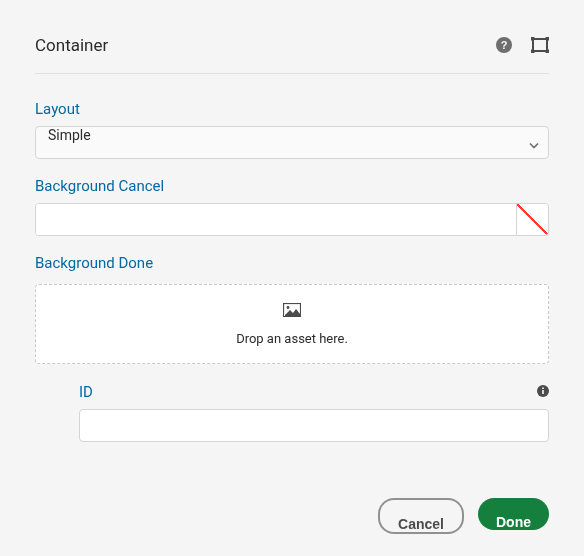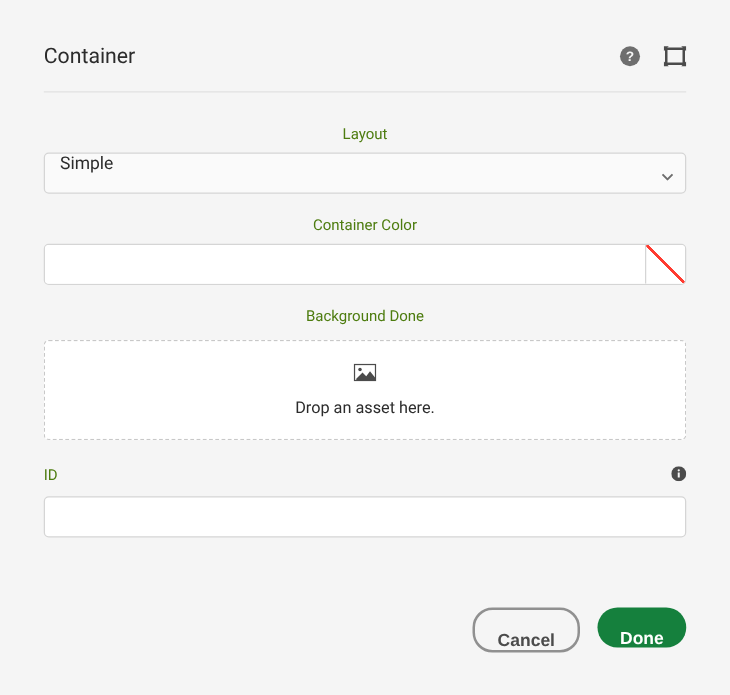--- a/index.html
+++ b/index.html
@@ -42,25 +42,24 @@
       display: flex;
       align-items: center;
       justify-content: center;
       color: #6e6e6e;
       cursor: pointer;
     }
     .field {
       margin-bottom: 18px;
     }
     .field-label {
-      font-size: 12px;
-      color: #4d7c0f;
+      font-size: 15px;
+      color: #0369a1;
       margin-bottom: 8px;
       display: block;
-      text-align: center;
     }
     .select-wrap {
       position: relative;
       width: 100%;
     }
     .select {
       width: 100%;
       height: 33px;
       border: 1px solid #d5d5d5;
       border-radius: 4px;
@@ -129,20 +128,21 @@
     }
     .dropzone-icon {
       color: #6e6e6e;
     }
     .dropzone-text {
       font-size: 13px;
       color: #2c2c2c;
     }
     .id-field-wrap {
       position: relative;
+      margin-left: 44px;
     }
     .id-label-row {
       display: flex;
       justify-content: space-between;
       align-items: center;
       margin-bottom: 8px;
     }
     .info-icon {
       color: #2c2c2c;
       cursor: pointer;
@@ -215,21 +215,21 @@
       <div class="select">Simple</div>
       <span class="select-chevron">
         <svg width="10" height="6" viewBox="0 0 10 6">
             <path d="M1 1 L5 5 L9 1" fill="none" stroke="#6e6e6e" stroke-width="1.6"></path>
           </svg>
       </span>
     </div>
   </div>
 
   <div class="field">
-    <label class="field-label">Container Color</label>
+    <label class="field-label">Background Cancel</label>
     <div class="color-field">
       <input class="color-input" type="text" value="" style="">
       <div class="color-swatch"></div>
     </div>
   </div>
 
   <div class="field">
     <label class="field-label">Background Done</label>
     <div class="dropzone">
       <span class="dropzone-icon">

